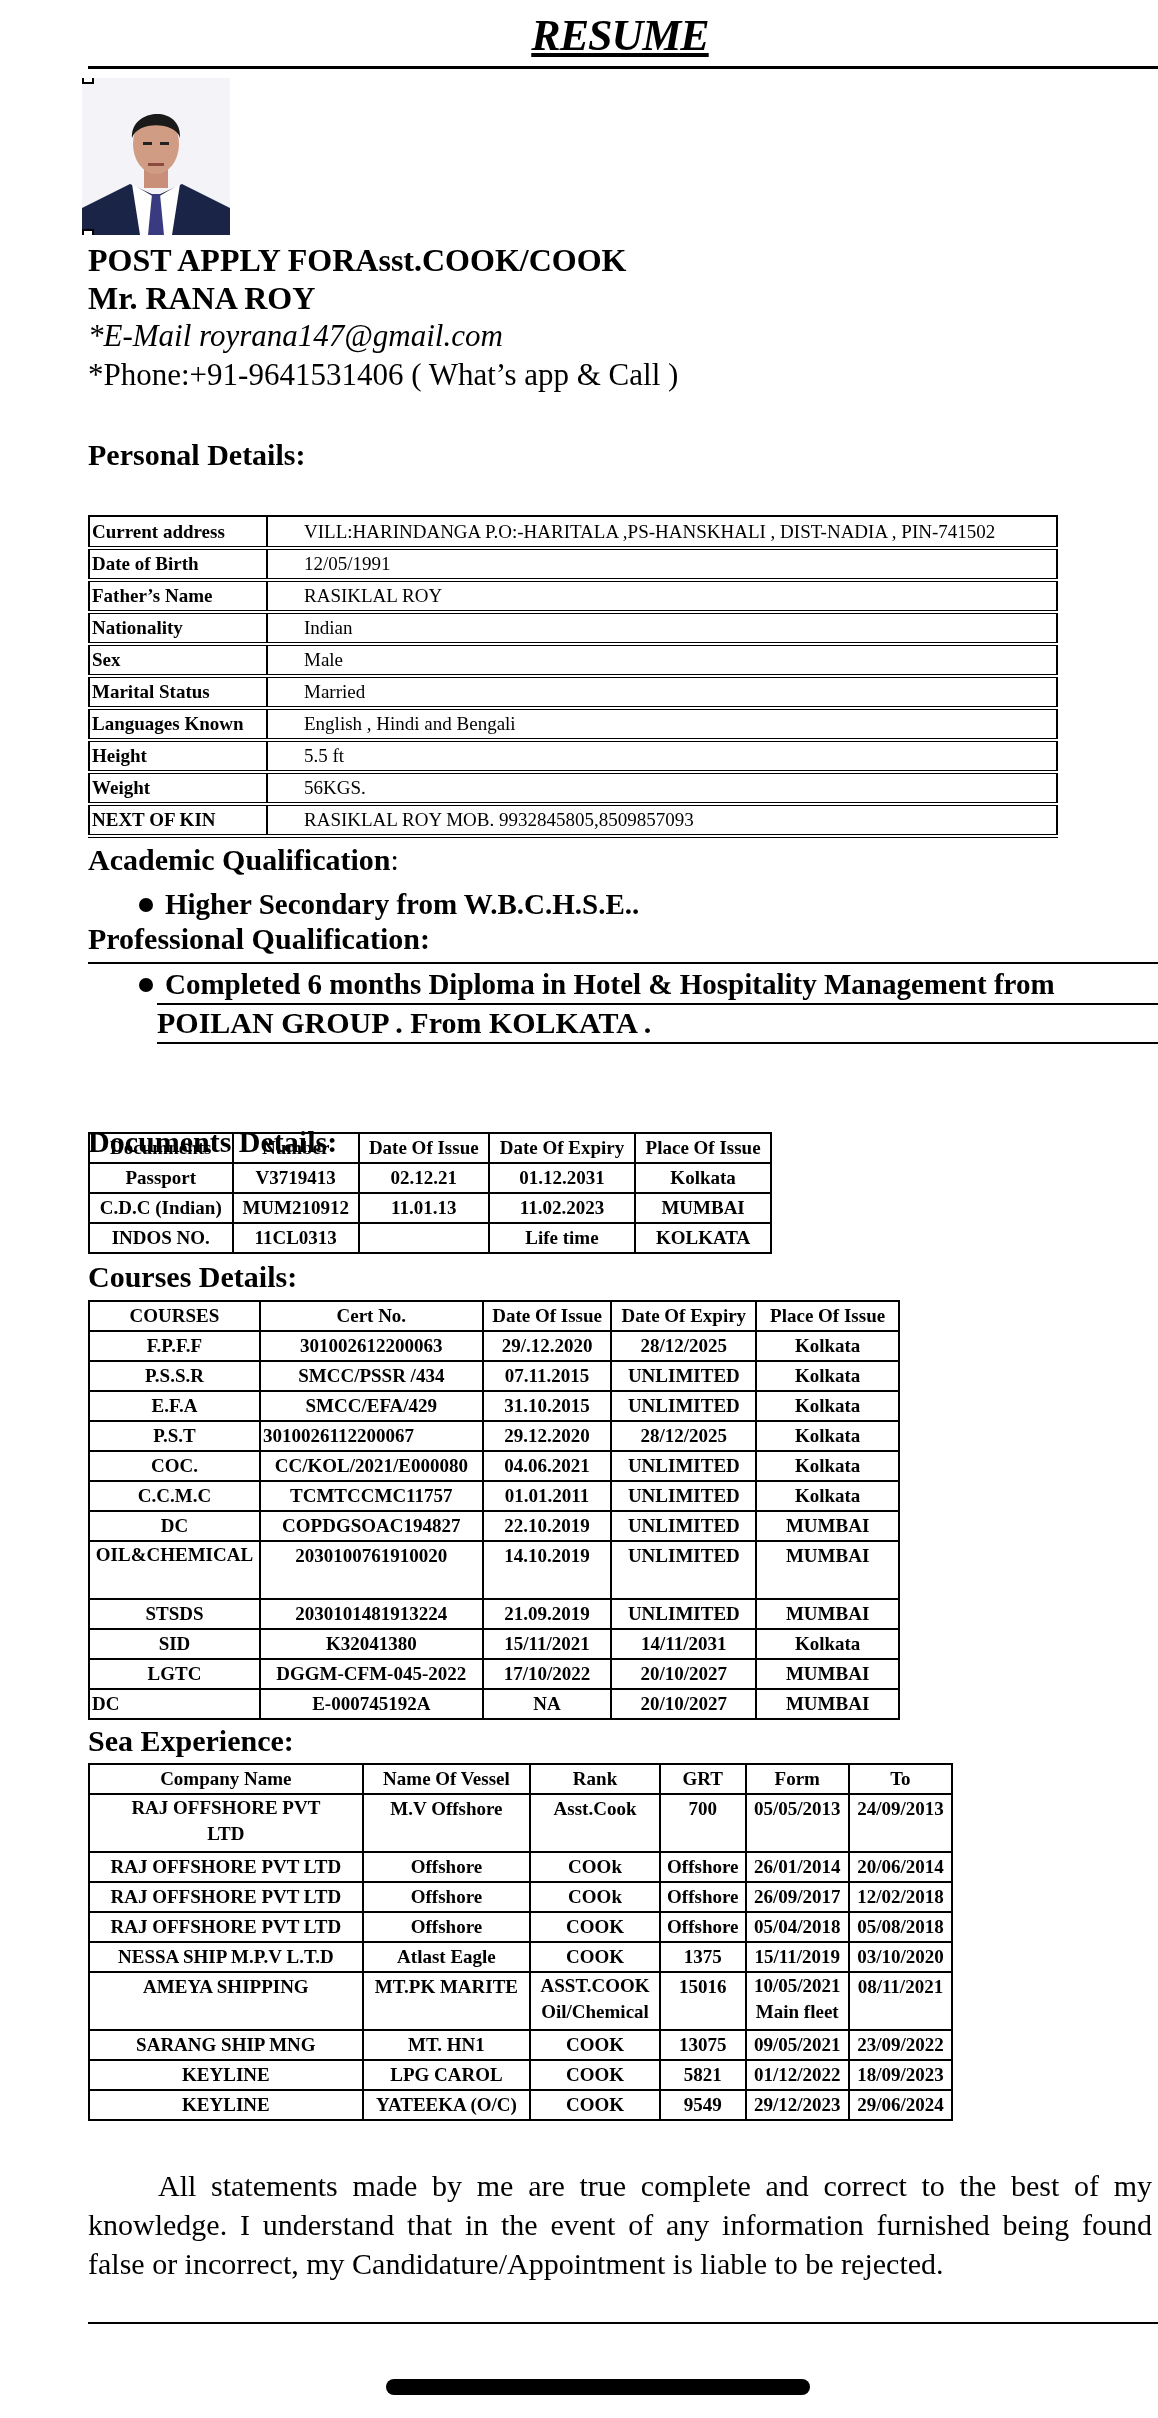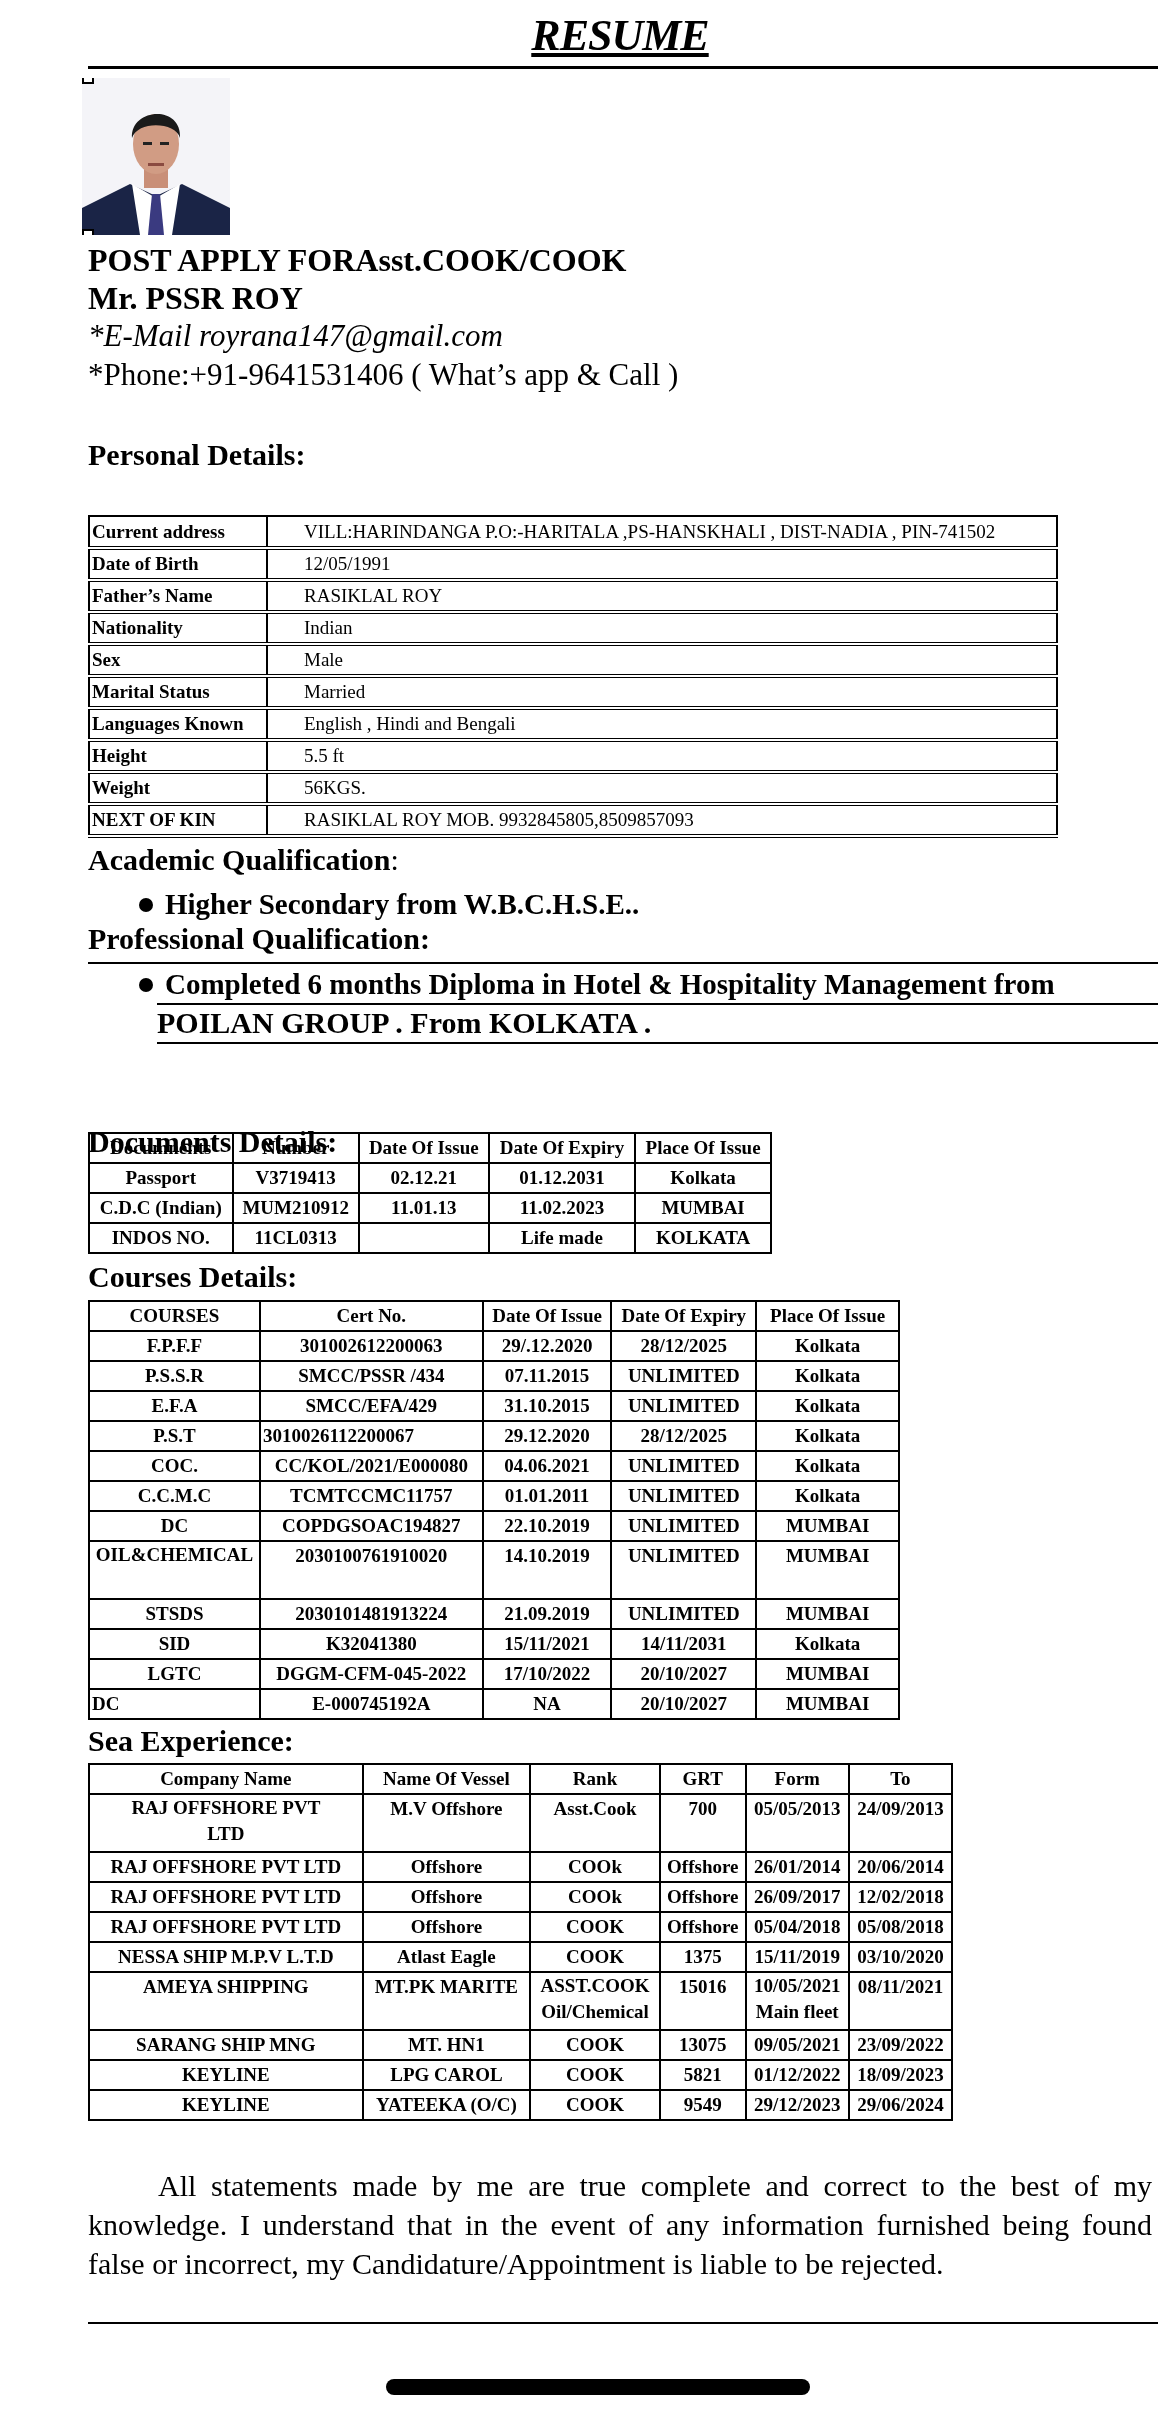--- a/index.html
+++ b/index.html
@@ -72,21 +72,21 @@
     <path d="M50 60 C48 30 100 26 98 60 C94 44 56 42 50 60 Z" fill="#1a1a1a"></path>
     <rect x="61" y="64" width="9" height="3" fill="#222"></rect>
     <rect x="78" y="64" width="9" height="3" fill="#222"></rect>
     <rect x="66" y="85" width="16" height="3" fill="#8a4a40"></rect>
   </svg>
   <div class="handle" style="left:0;top:-2px;"></div>
   <div class="handle" style="left:0;bottom:-2px;"></div>
 </div>
 
 <div class="line post">POST APPLY FORAsst.COOK/COOK</div>
-<div class="line name">Mr. PSSR ROY</div>
+<div class="line name">Mr. RANA ROY</div>
 <div class="line email">*E-Mail royrana147@gmail.com</div>
 <div class="line phone">*Phone:+91-9641531406 ( What’s app &amp; Call )</div>
 
 <div class="h2" style="top:438px;">Personal Details:</div>
 
 <table class="personal">
   <tbody>
     <tr>
         <td class="k">Current address</td>
         <td class="v">VILL:HARINDANGA P.O:-HARITALA ,PS-HANSKHALI , DIST-NADIA , PIN-741502</td>
@@ -161,21 +161,21 @@
       <td>C.D.C (Indian)</td>
         <td>MUM210912</td>
         <td>11.01.13</td>
         <td>11.02.2023</td>
         <td>MUMBAI</td>
     </tr>
     <tr>
       <td>INDOS NO.</td>
         <td>11CL0313</td>
         <td></td>
-        <td>Life made</td>
+        <td>Life time</td>
         <td>KOLKATA</td>
     </tr>
   </tbody>
 </table>
 
 <div class="h2" style="top:1260px;">Courses Details:</div>
 <table class="courses">
   <colgroup>
       <col style="width:172px">
       <col style="width:223px">

